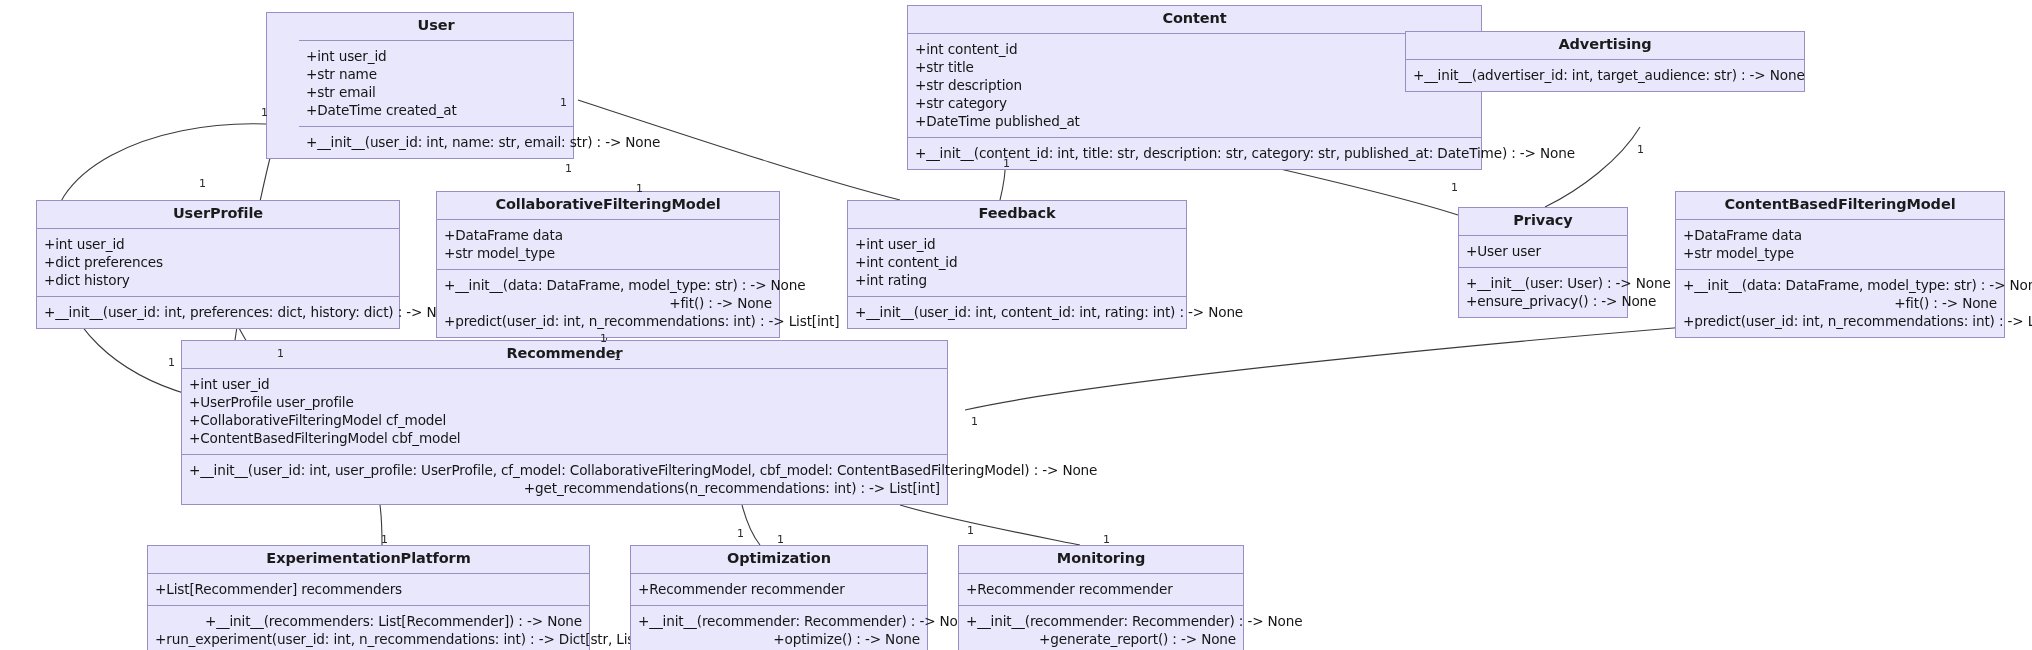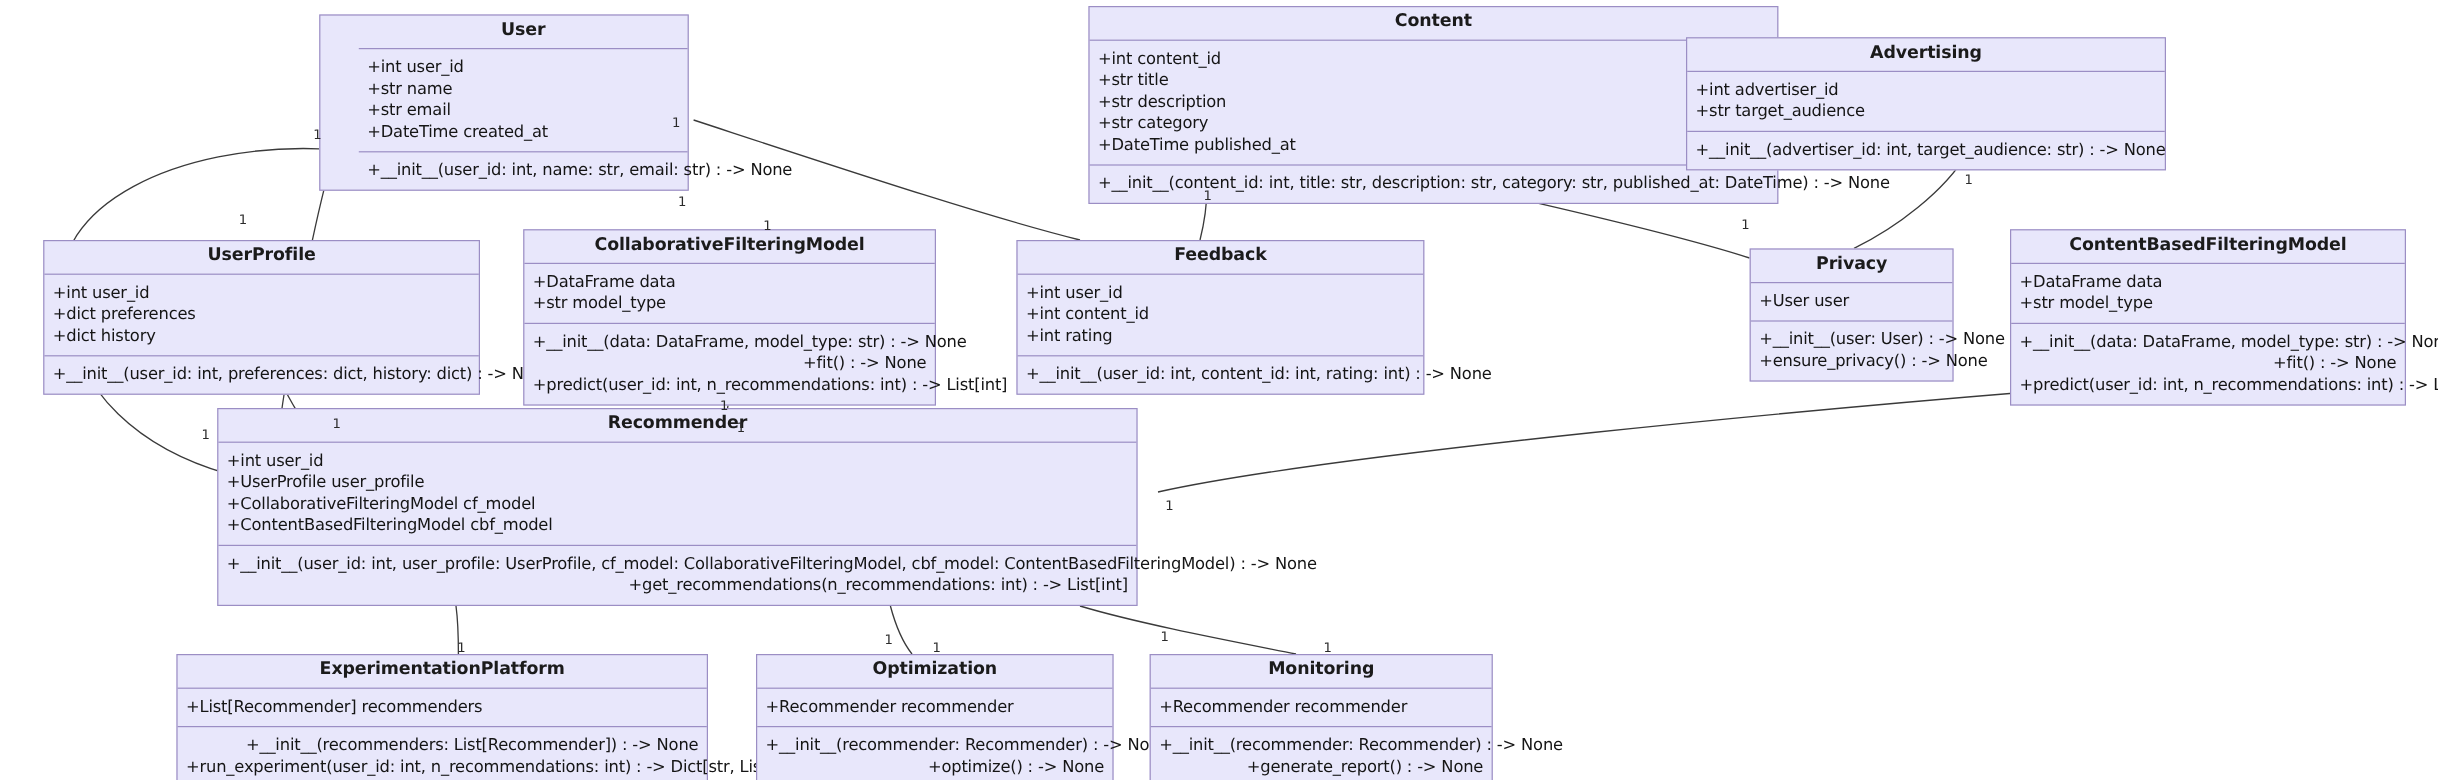--- a/index.html
+++ b/index.html
@@ -107,24 +107,20 @@
         <div class="uml-row">+str category</div>
         <div class="uml-row">+DateTime published_at</div>
       </div>
       <div class="uml-section">
         <div class="uml-row">+__init__(content_id: int, title: str, description: str, category: str, published_at: DateTime) : -&gt; None</div>
       </div>
     </div>
     <div class="uml-class" style="left: 1405px; top: 31px; width: 400px;">
       <div class="uml-title">Advertising</div>
       <div class="uml-section">
-        <div class="uml-row">+int advertiser_id</div>
-        <div class="uml-row">+str target_audience</div>
-      </div>
-      <div class="uml-section">
         <div class="uml-row">+__init__(advertiser_id: int, target_audience: str) : -&gt; None</div>
       </div>
     </div>
     <div class="uml-class" style="left: 36px; top: 200px; width: 364px;">
       <div class="uml-title">UserProfile</div>
       <div class="uml-section">
         <div class="uml-row">+int user_id</div>
         <div class="uml-row">+dict preferences</div>
         <div class="uml-row">+dict history</div>
       </div>

